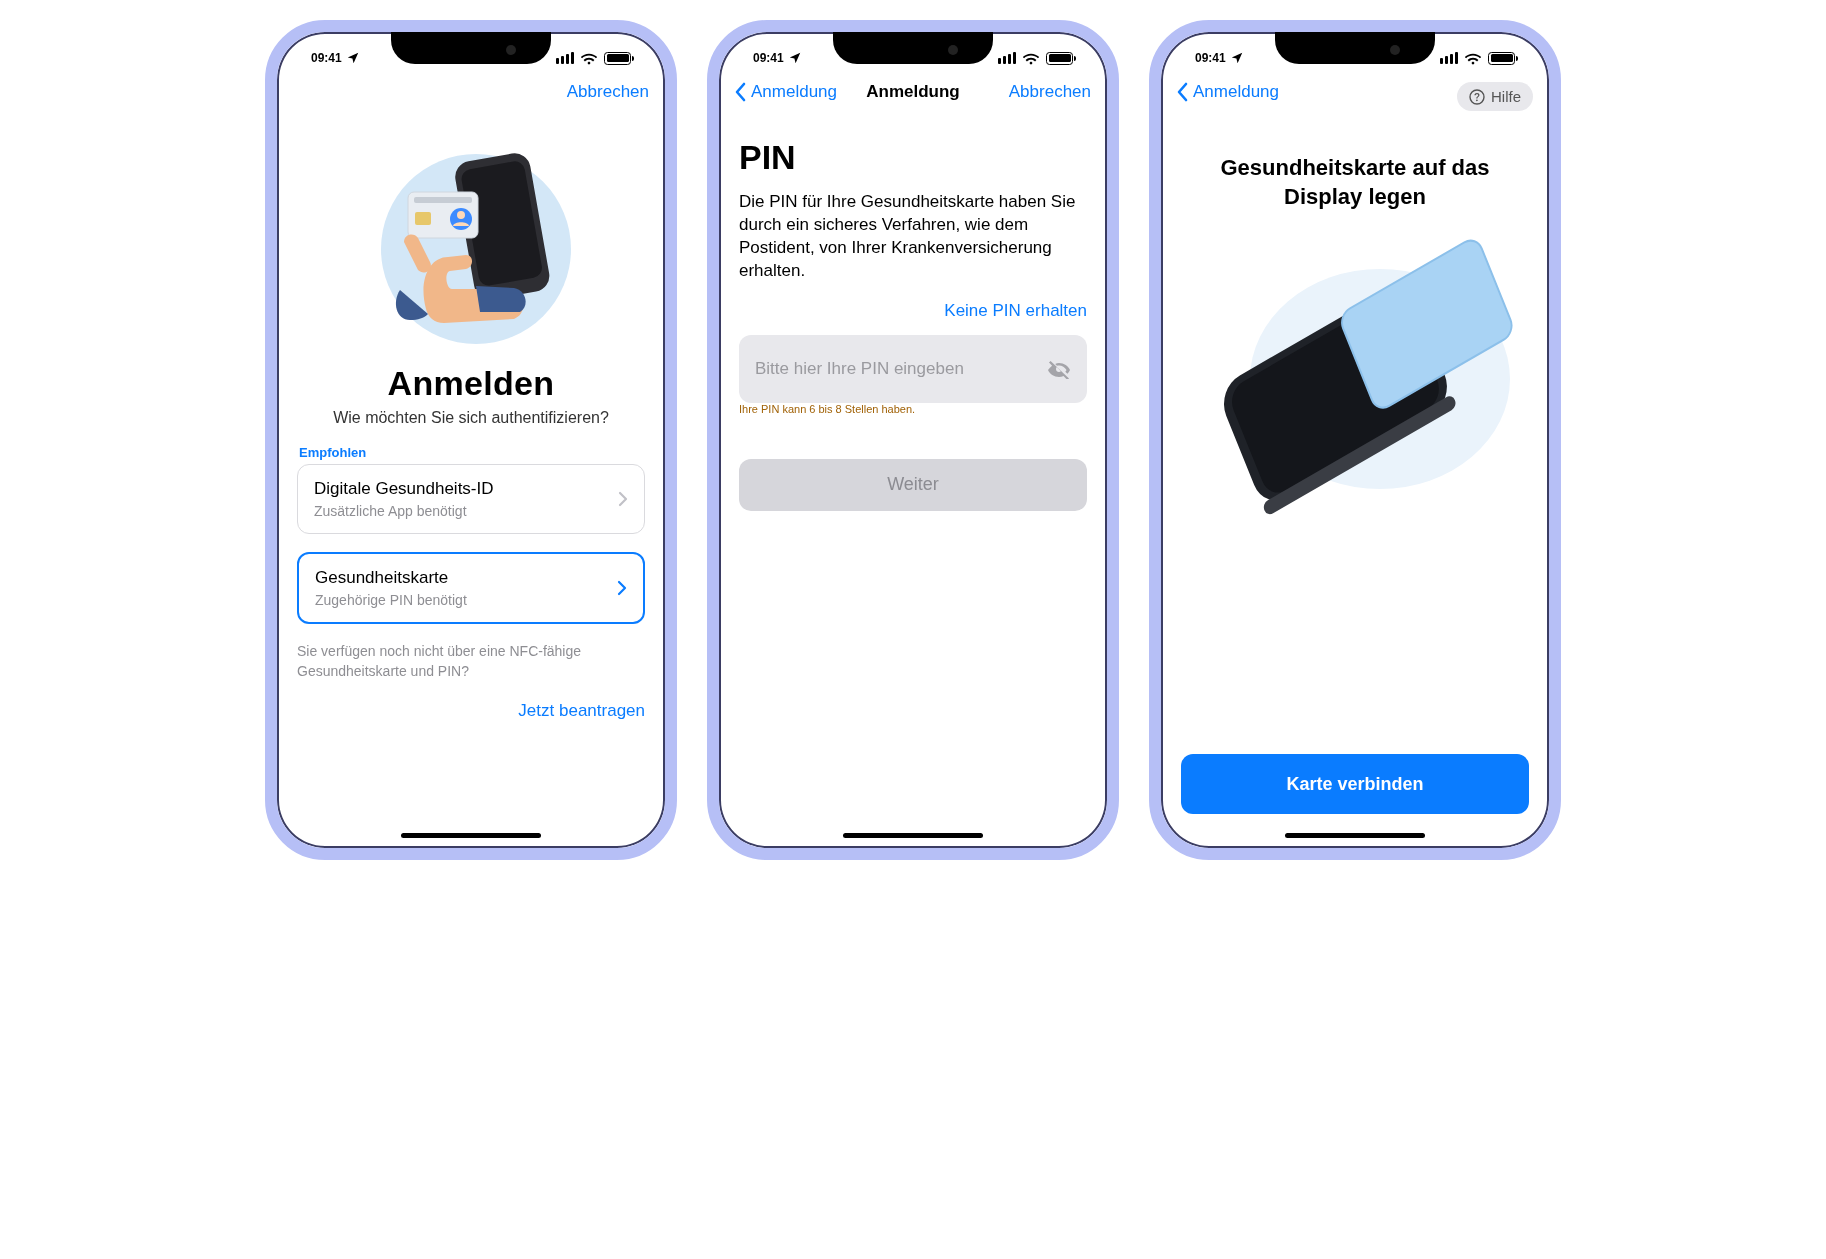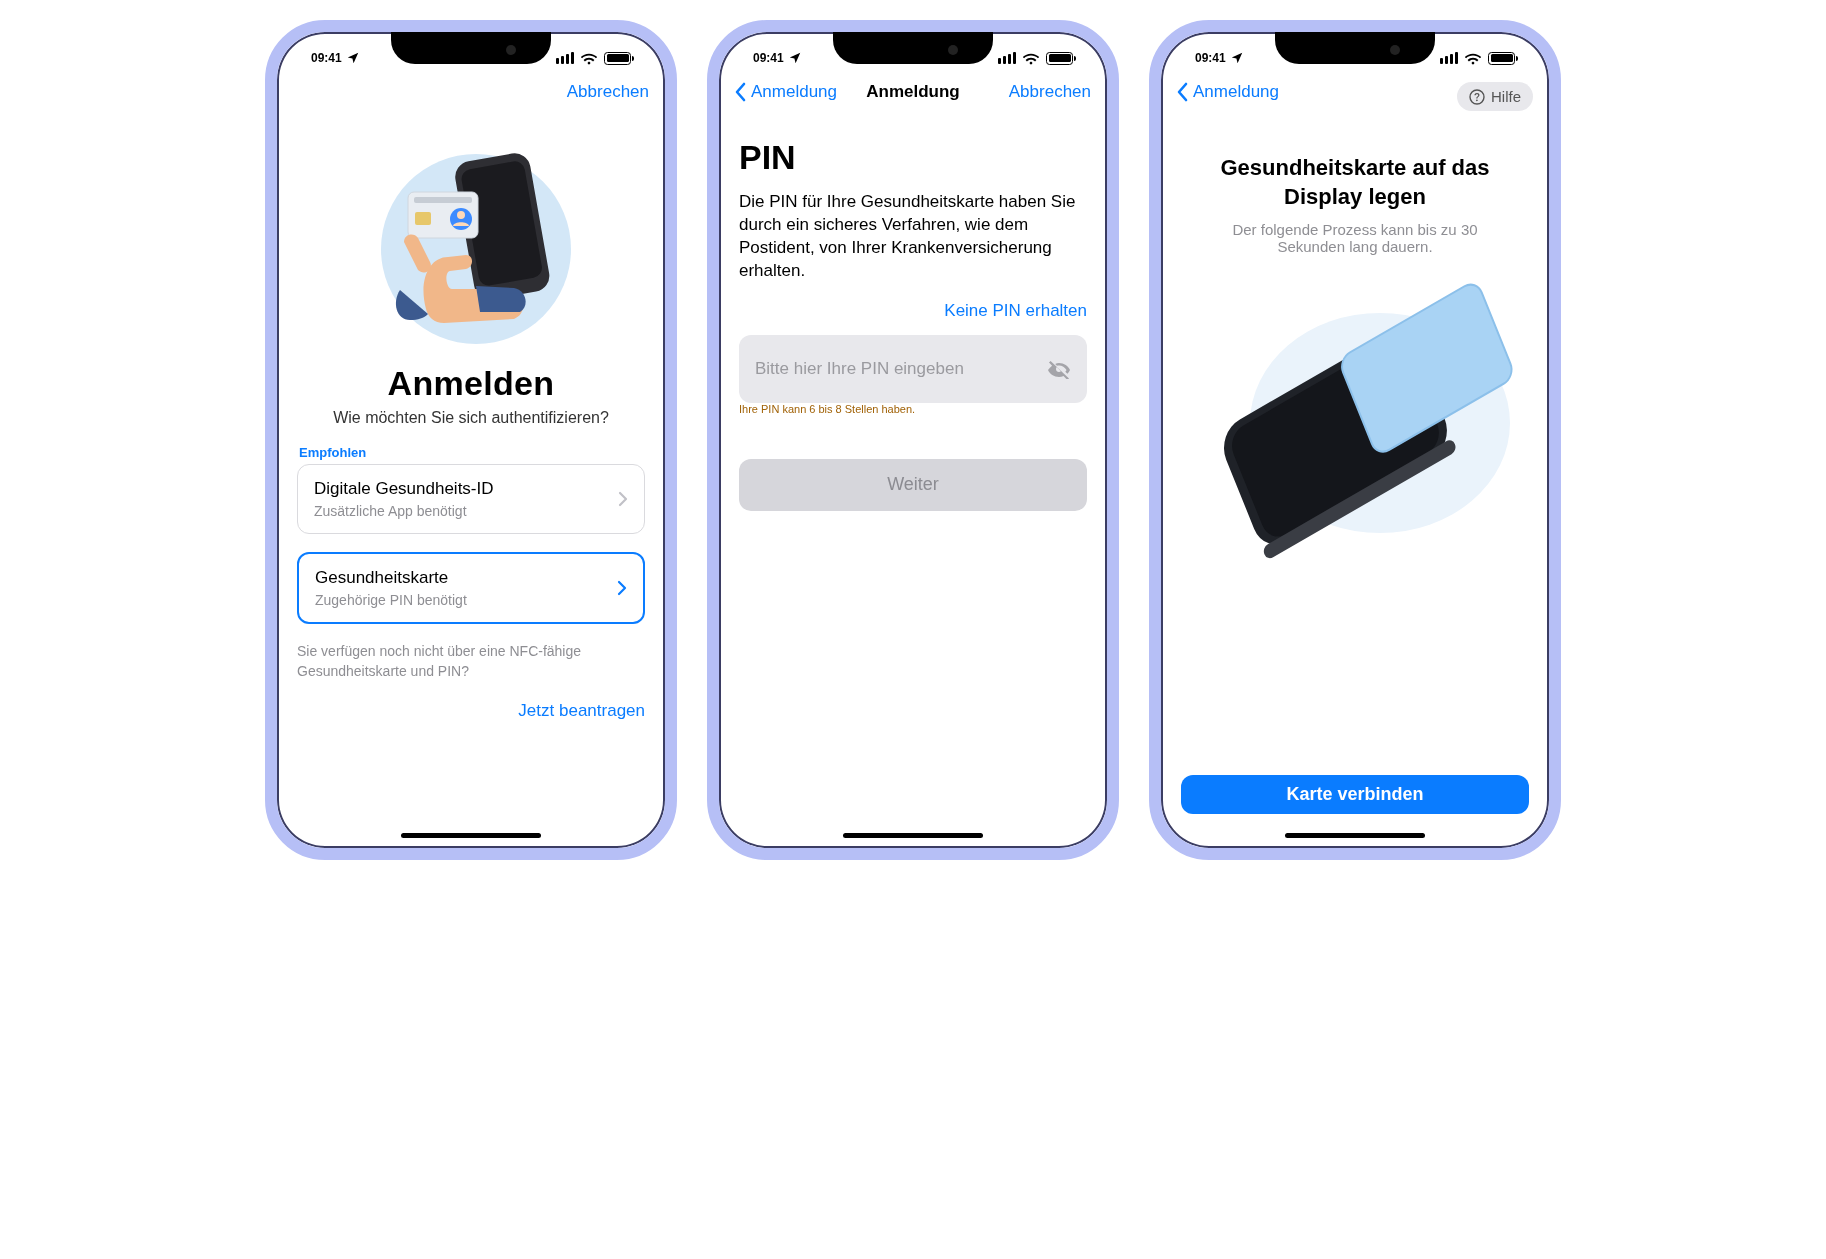--- a/index.html
+++ b/index.html
@@ -121,21 +121,21 @@
     display:flex;align-items:center;gap:6px;background:#e8e8ec;color:#555;font-size:15px;
     padding:6px 12px;border-radius:18px;
   }
   .q-icon{width:16px;height:16px}
   .h-center{font-size:22px;font-weight:700;text-align:center;margin:28px 12px 10px;line-height:1.3}
   .sub-center{font-size:15px;text-align:center;color:var(--ios-gray);margin:0 30px}
   .illus3-wrap{display:flex;justify-content:center;margin-top:18px}
   .illus3{width:330px;height:310px}
   .primary-btn{
     position:absolute;left:18px;right:18px;bottom:32px;background:var(--ios-blue);color:#fff;
-    height:39px;border-radius:12px;font-size:18px;font-weight:600;display:flex;align-items:center;justify-content:center;margin-top:48px;
+    height:60px;border-radius:12px;font-size:18px;font-weight:600;display:flex;align-items:center;justify-content:center;margin-top:48px;
   }
 </style>
 </head>
 <body>
 
 <div class="phone">
   <div class="notch"></div>
   <div class="screen">
     <div class="statusbar">
       <div class="sb-left">
@@ -313,21 +313,20 @@
               <circle cx="8" cy="8" r="7" fill="none" stroke="#555" stroke-width="1.4"></circle>
               <path fill="#555" d="M7.3 9.6V9c0-.7.3-1.1 1-1.6.6-.4.9-.7.9-1.2 0-.6-.5-1-1.2-1-.7 0-1.2.4-1.3 1.1H5.4c.1-1.4 1.1-2.3 2.6-2.3 1.5 0 2.5.9 2.5 2.1 0 .8-.4 1.4-1.2 1.9-.6.4-.8.7-.8 1.2v.4H7.3zm.6 2.6c-.5 0-.9-.4-.9-.9s.4-.9.9-.9.9.4.9.9-.4.9-.9.9z"></path>
             </svg>
           <span>Hilfe</span>
         </div>
       </div>
     </div>
 
     <div class="content">
       <div class="h-center">Gesundheitskarte auf das Display legen</div>
-      <div class="sub-center">Der folgende Prozess kann bis zu 30 Sekunden lang dauern.</div>
 
       <div class="illus3-wrap">
         <svg class="illus3" viewBox="0 0 330 310">
           <ellipse cx="190" cy="150" rx="130" ry="110" fill="#eaf3fb"></ellipse>
 
           <g transform="rotate(-30 165 170) skewX(-8)">
             <rect x="62" y="92" width="220" height="130" rx="28" fill="#1f2228"></rect>
             <rect x="71" y="99" width="202" height="116" rx="20" fill="#14161b"></rect>
             <ellipse cx="260" cy="118" rx="5" ry="5" fill="#333"></ellipse>
             <ellipse cx="260" cy="133" rx="5" ry="5" fill="#333"></ellipse>

